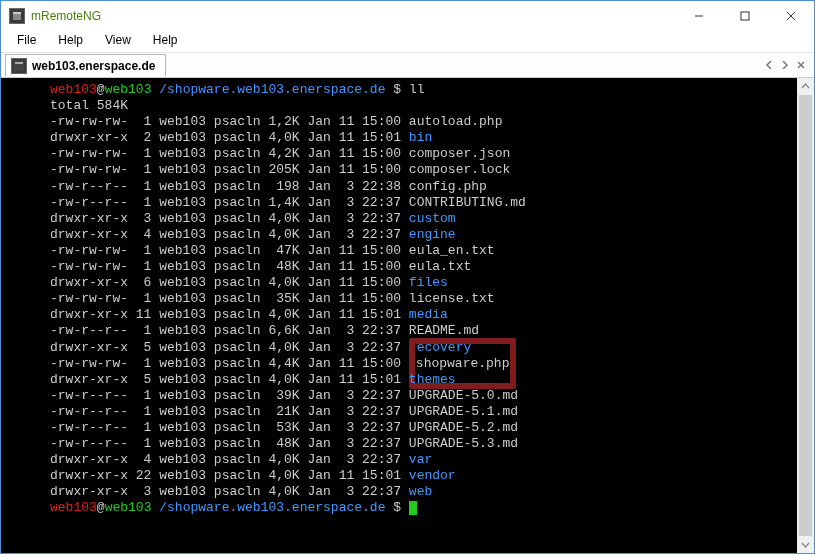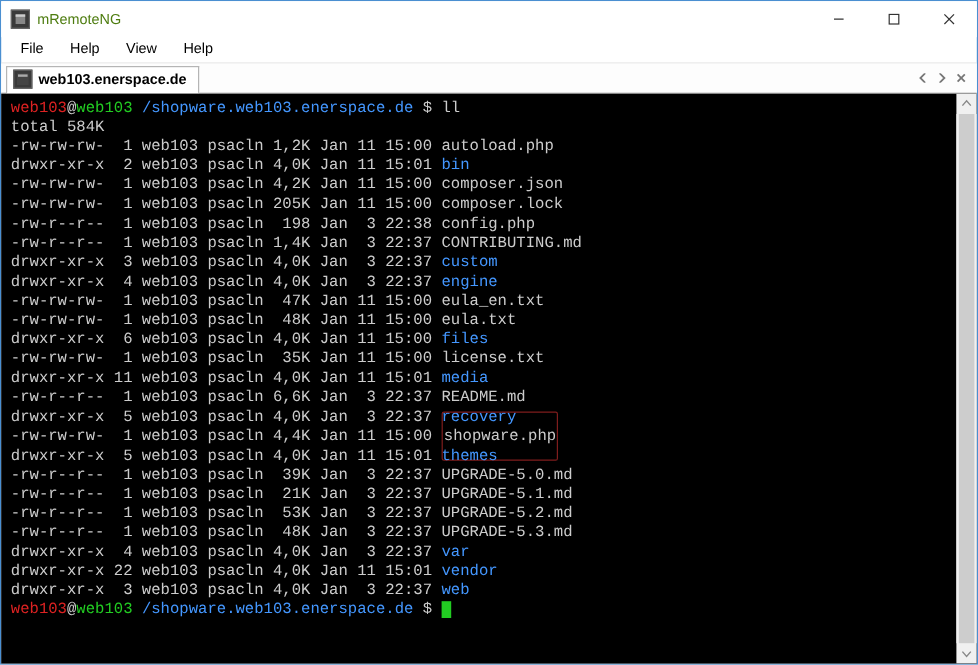--- a/index.html
+++ b/index.html
@@ -7,34 +7,34 @@
   .window { width: 815px; height: 554px; border: 1px solid #4a8fd1; background: #fff; display: flex; flex-direction: column; }
   .titlebar { height: 30px; display: flex; align-items: center; padding-left: 8px; background: #fff; }
   .titlebar .app-icon { width: 16px; height: 16px; background: #3a3a3a; border: 1px solid #666; margin-right: 6px; display:flex;align-items:center;justify-content:center;}
   .titlebar .app-icon svg{display:block;}
   .titlebar .title { font-size: 12px; color: #4d7c0f; }
   .winbtns { margin-left: auto; display: flex; }
   .winbtn { width: 46px; height: 30px; display: flex; align-items: center; justify-content: center; color: #555; }
   .winbtn svg { display:block; }
   .menubar { height: 22px; display: flex; align-items: flex-start; padding: 0 6px; border-bottom: 1px solid #e5e5e5; font-size: 12px; gap: 2px; }
   .menuitem { padding: 2px 10px; }
-  .tabbar { height: 25px; background: #fdfdfd; border-bottom: 1px solid #ccc; display: flex; align-items: center; padding-left: 4px; position: relative; }
+  .tabbar { height: 25px; background: #fdfdfd; border-bottom: 1px solid #ccc; display: flex; align-items: flex-start; padding-left: 4px; position: relative; }
   .tab { display: flex; align-items: center; height: 23px; border: 1px solid #b5b5b5; border-bottom: 1px solid #fff; background: #fff; padding: 0 10px 0 5px; font-size: 12px; font-weight: bold; gap: 5px; position:relative; top:1px;}
   .tab .tab-icon { width: 16px; height: 16px; background: #3a3a3a; border:1px solid #666; display:flex;align-items:center;justify-content:center;}
   .tab-controls { margin-left: auto; display: flex; align-items: center; gap: 2px; padding-right: 6px; height:100%; }
   .tab-arrow { width: 14px; height: 14px; display:flex;align-items:center;justify-content:center;color:#777;}
   .tab-arrow svg{display:block;}
   .terminal-wrap { flex: 1; background: #000; position: relative; overflow: hidden; padding: 4px 0 4px 8px;}
-  .terminal { font-family: Consolas, "Courier New", monospace; font-size: 13px; line-height: 16.1px; white-space: pre; color: #bbb; }
+  .terminal { font-family: Consolas, "Courier New", monospace; font-size: 13px; line-height: 16.1px; white-space: pre; color: #bbb; margin-left: 41px; }
   .row span { white-space: pre; }
   .red { color: #d22; }
   .green { color: #2c2; }
   .blue { color: #4497ff; }
   .white { color: #ccc; }
-  .highlight { border: 1px solid #7f1d1d; border-radius: 2px; padding: 12px 1px; }
+  .highlight { border: 6px solid #7f1d1d; border-radius: 2px; padding: 12px 1px; }
   .cursor { display:inline-block; width: 8px; height: 14px; background: #2c2; vertical-align: middle; }
   .scrollbar { position: absolute; right: 0; top: 0; bottom: 0; width: 17px; background: #f0f0f0; display:flex; flex-direction:column;}
   .sb-btn { height: 17px; display:flex;align-items:center;justify-content:center;}
   .sb-track { flex:1; background:#f0f0f0; position:relative;}
   .sb-thumb { position:absolute; left:2px; right:2px; top:0; bottom:0; background:#cdcdcd;}
   .sb-btn svg{display:block;}
 </style>
 </head>
 <body>
 

